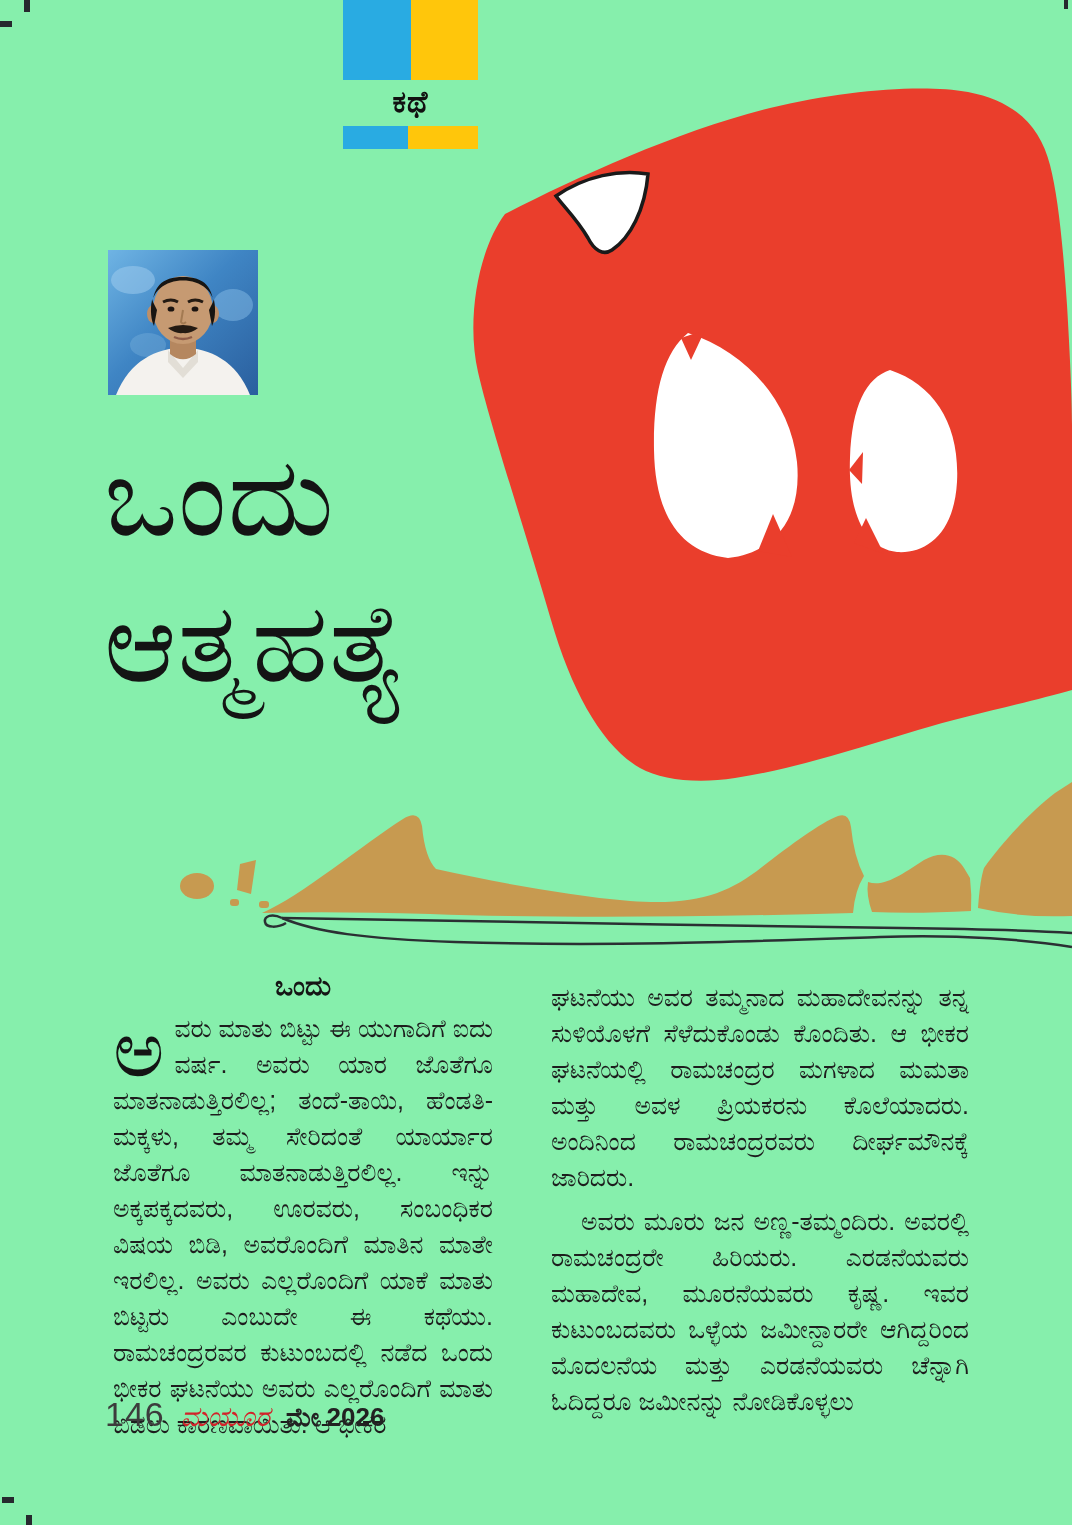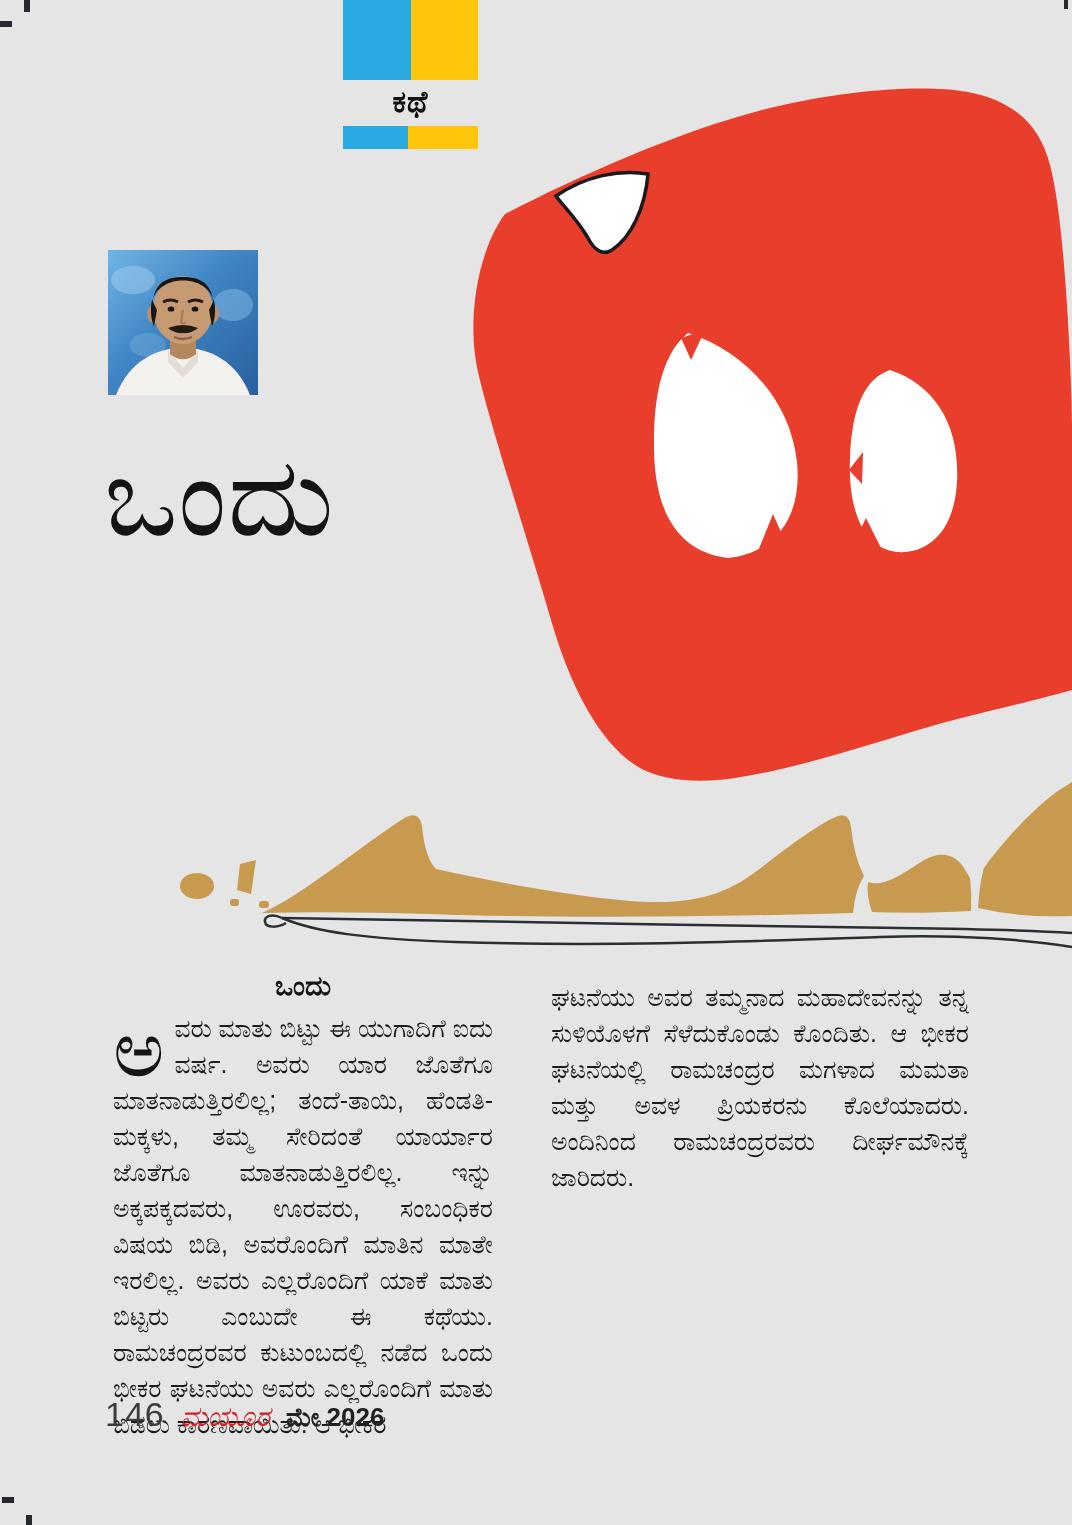--- a/index.html
+++ b/index.html
@@ -1,18 +1,18 @@
 <!DOCTYPE html>
 <html><head>
 <meta charset="utf-8">
 <style>
   html,body { margin:0; padding:0; background:#9a9a9a; }
   .page {
     position:relative; width:1072px; height:1525px; margin:0 auto;
-    background:#e5e5e5; overflow:hidden;
+    background:#86efac; overflow:hidden;
     font-family:"Liberation Sans", sans-serif; color:#1b1b1b;
   }
 
   
   .crop { position:absolute; background:#26292e; }
   .crop.tl-v { left:24px; top:0; width:6px; height:12px; }
   .crop.tl-h { left:0; top:21px; width:12px; height:6px; }
   .crop.bl-h { left:2px; top:1497px; width:12px; height:6px; }
   .crop.bl-v { left:26px; top:1515px; width:6px; height:10px; }
   .crop.tr-v { left:1064px; top:0; width:4px; height:9px; }
@@ -226,29 +226,31 @@
     <path d="M 75,60 L 73,72 Q 75,75 78,72" stroke="#a37a52" stroke-width="2" fill="none"></path>
 
     <path fill="#241a12" d="M 60,78 Q 75,72 90,78 Q 83,84 75,83 Q 67,84 60,78 Z"></path>
 
     <path d="M 66,87 Q 75,91 84,87" stroke="#8d5a45" stroke-width="2.4" fill="none"></path>
   </svg>
 
 
   <div class="story-title">
     <div>ಒಂದು</div>
+    <div>ಆತ್ಮಹತ್ಯೆ</div>
   </div>
 
   <div class="columns">
     <div class="col-left">
       <div class="section-heading">ಒಂದು</div>
       <p class="body-text"><span class="drop-cap">ಅ</span><span>ವರು ಮಾತು ಬಿಟ್ಟು ಈ ಯುಗಾದಿಗೆ ಐದು ವರ್ಷ. ಅವರು ಯಾರ ಜೊತೆಗೂ ಮಾತನಾಡುತ್ತಿರಲಿಲ್ಲ; ತಂದೆ-ತಾಯಿ, ಹೆಂಡತಿ-ಮಕ್ಕಳು, ತಮ್ಮ ಸೇರಿದಂತೆ ಯಾರ್ಯಾರ ಜೊತೆಗೂ ಮಾತನಾಡುತ್ತಿರಲಿಲ್ಲ. ಇನ್ನು ಅಕ್ಕಪಕ್ಕದವರು, ಊರವರು, ಸಂಬಂಧಿಕರ ವಿಷಯ ಬಿಡಿ, ಅವರೊಂದಿಗೆ ಮಾತಿನ ಮಾತೇ ಇರಲಿಲ್ಲ. ಅವರು ಎಲ್ಲರೊಂದಿಗೆ ಯಾಕೆ ಮಾತು ಬಿಟ್ಟರು ಎಂಬುದೇ ಈ ಕಥೆಯು. ರಾಮಚಂದ್ರರವರ ಕುಟುಂಬದಲ್ಲಿ ನಡೆದ ಒಂದು ಭೀಕರ ಘಟನೆಯು ಅವರು ಎಲ್ಲರೊಂದಿಗೆ ಮಾತು ಬಿಡಲು ಕಾರಣವಾಯಿತು. ಆ ಭೀಕರ</span></p>
     </div>
     <div class="col-right">
       <p class="body-text">ಘಟನೆಯು ಅವರ ತಮ್ಮನಾದ ಮಹಾದೇವನನ್ನು ತನ್ನ ಸುಳಿಯೊಳಗೆ ಸೆಳೆದುಕೊಂಡು ಕೊಂದಿತು. ಆ ಭೀಕರ ಘಟನೆಯಲ್ಲಿ ರಾಮಚಂದ್ರರ ಮಗಳಾದ ಮಮತಾ ಮತ್ತು ಅವಳ ಪ್ರಿಯಕರನು ಕೊಲೆಯಾದರು. ಅಂದಿನಿಂದ ರಾಮಚಂದ್ರರವರು ದೀರ್ಘಮೌನಕ್ಕೆ ಜಾರಿದರು.</p>
+      <p class="body-text indent">ಅವರು ಮೂರು ಜನ ಅಣ್ಣ-ತಮ್ಮಂದಿರು. ಅವರಲ್ಲಿ ರಾಮಚಂದ್ರರೇ ಹಿರಿಯರು. ಎರಡನೆಯವರು ಮಹಾದೇವ, ಮೂರನೆಯವರು ಕೃಷ್ಣ. ಇವರ ಕುಟುಂಬದವರು ಒಳ್ಳೆಯ ಜಮೀನ್ದಾರರೇ ಆಗಿದ್ದರಿಂದ ಮೊದಲನೆಯ ಮತ್ತು ಎರಡನೆಯವರು ಚೆನ್ನಾಗಿ ಓದಿದ್ದರೂ ಜಮೀನನ್ನು ನೋಡಿಕೊಳ್ಳಲು</p>
     </div>
   </div>
 
   <div class="footer">
     <span class="page-number">146</span>
     <span class="magazine-logo">ಮಯೂರ</span>
     <span class="issue-date">ಮೇ 2026</span>
   </div>
 
 </div>

